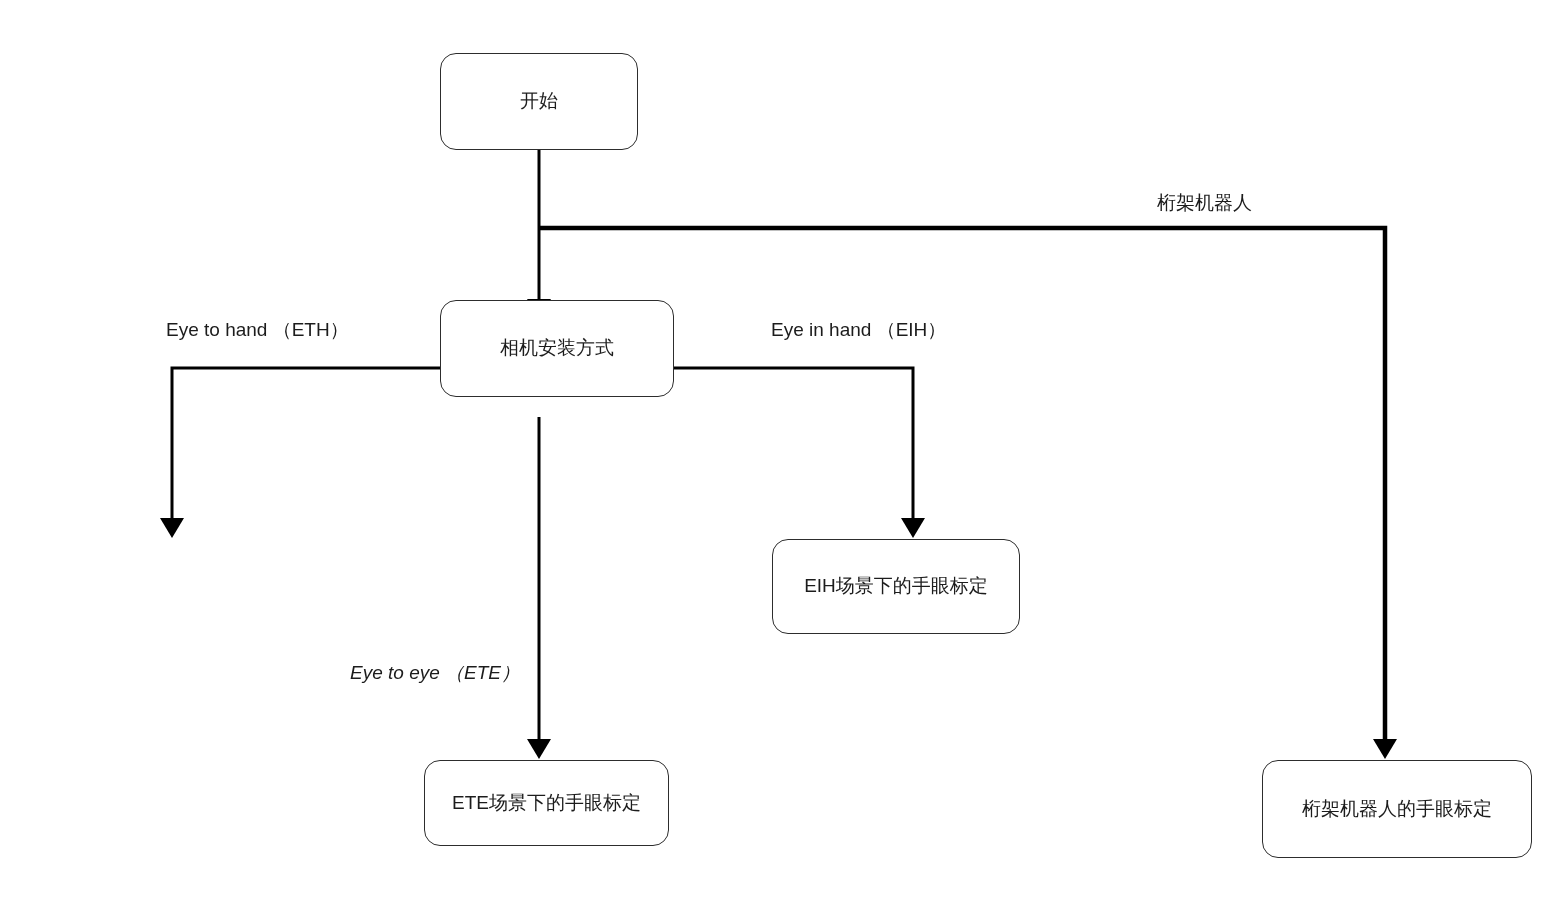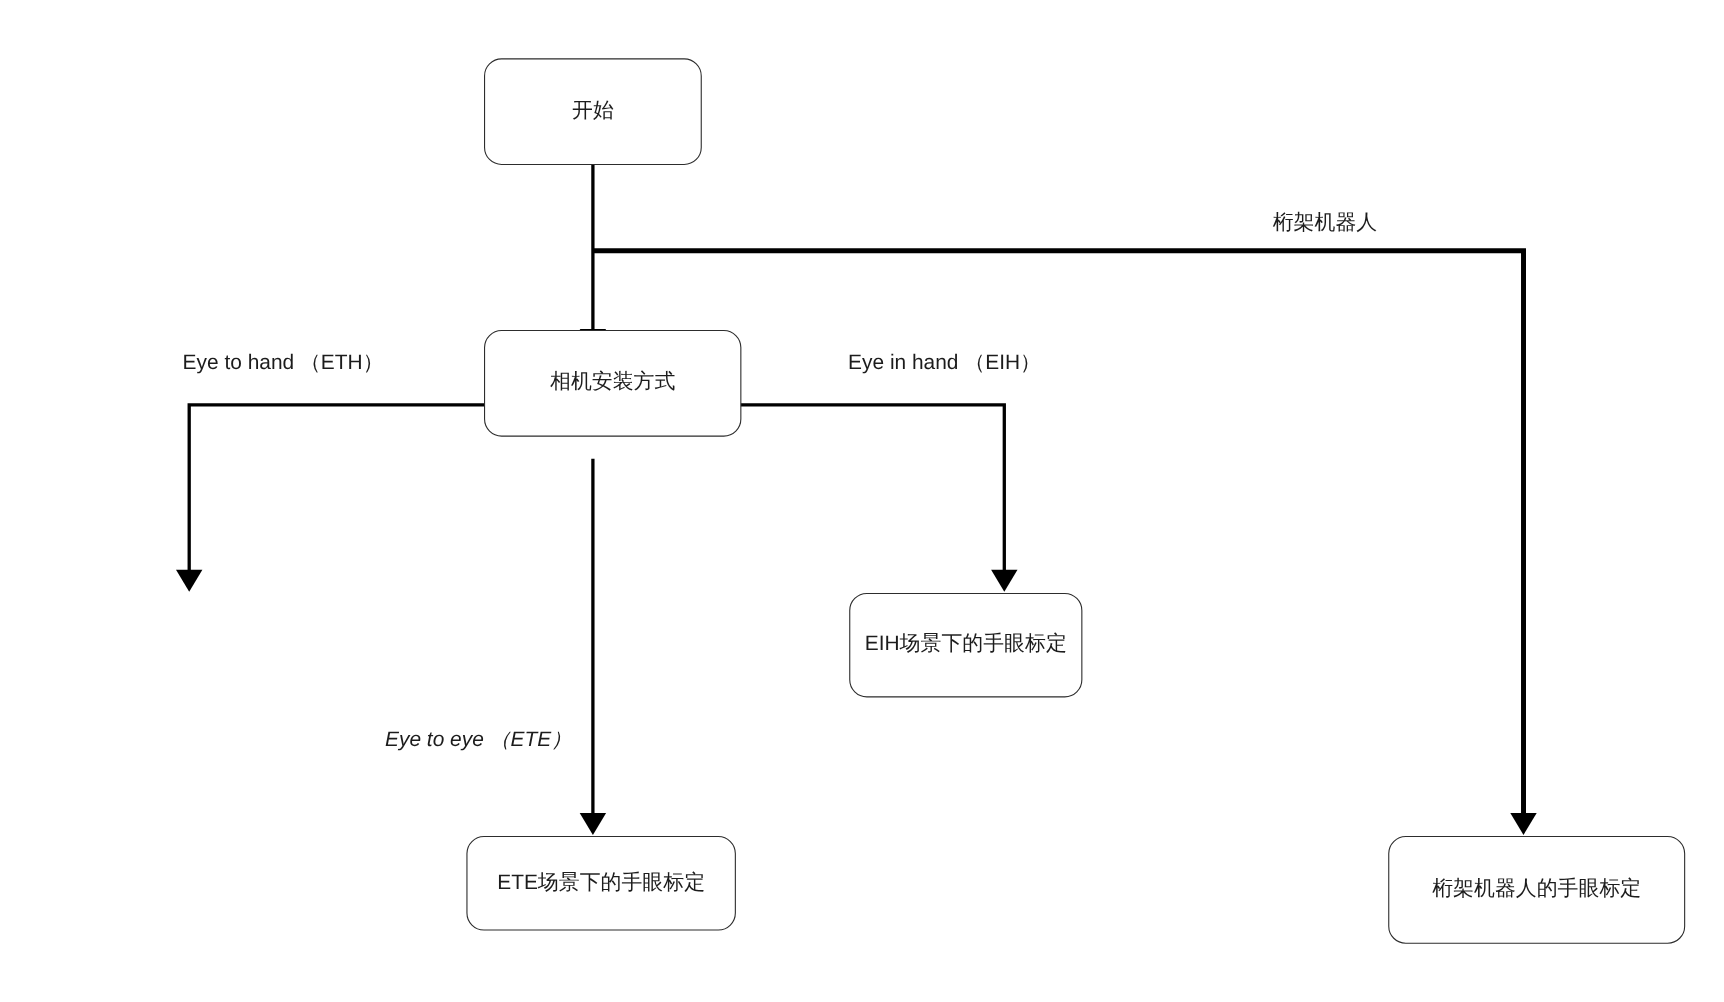--- a/index.html
+++ b/index.html
@@ -50,21 +50,21 @@
     font-size:19px;
     line-height:24px;
     white-space:nowrap;
     background:var(--bg);
     padding:0 2px;
   }
   
   .n-start  {left:440px;top:53px; width:198px;height:97px;}
   .n-camera {left:440px;top:300px;width:234px;height:97px;}
   .n-eth    {left:48px; top:539px;width:247px;height:95px;}
-  .n-eih    {left:772px;top:539px;width:212px;height:95px;}
+  .n-eih    {left:772px;top:539px;width:248px;height:95px;}
   .n-ete    {left:424px;top:760px;width:245px;height:86px;}
   .n-truss  {left:1262px;top:760px;width:270px;height:98px;}
   
   .l-eth  {left:164px; top:318px;}
   .l-eih  {left:737px; top:318px;margin-left:32px;}
   .l-ete  {left:348px; top:661px;font-style:italic;}
   .l-truss{left:1155px;top:191px;}
 </style>
 </head>
 <body>

